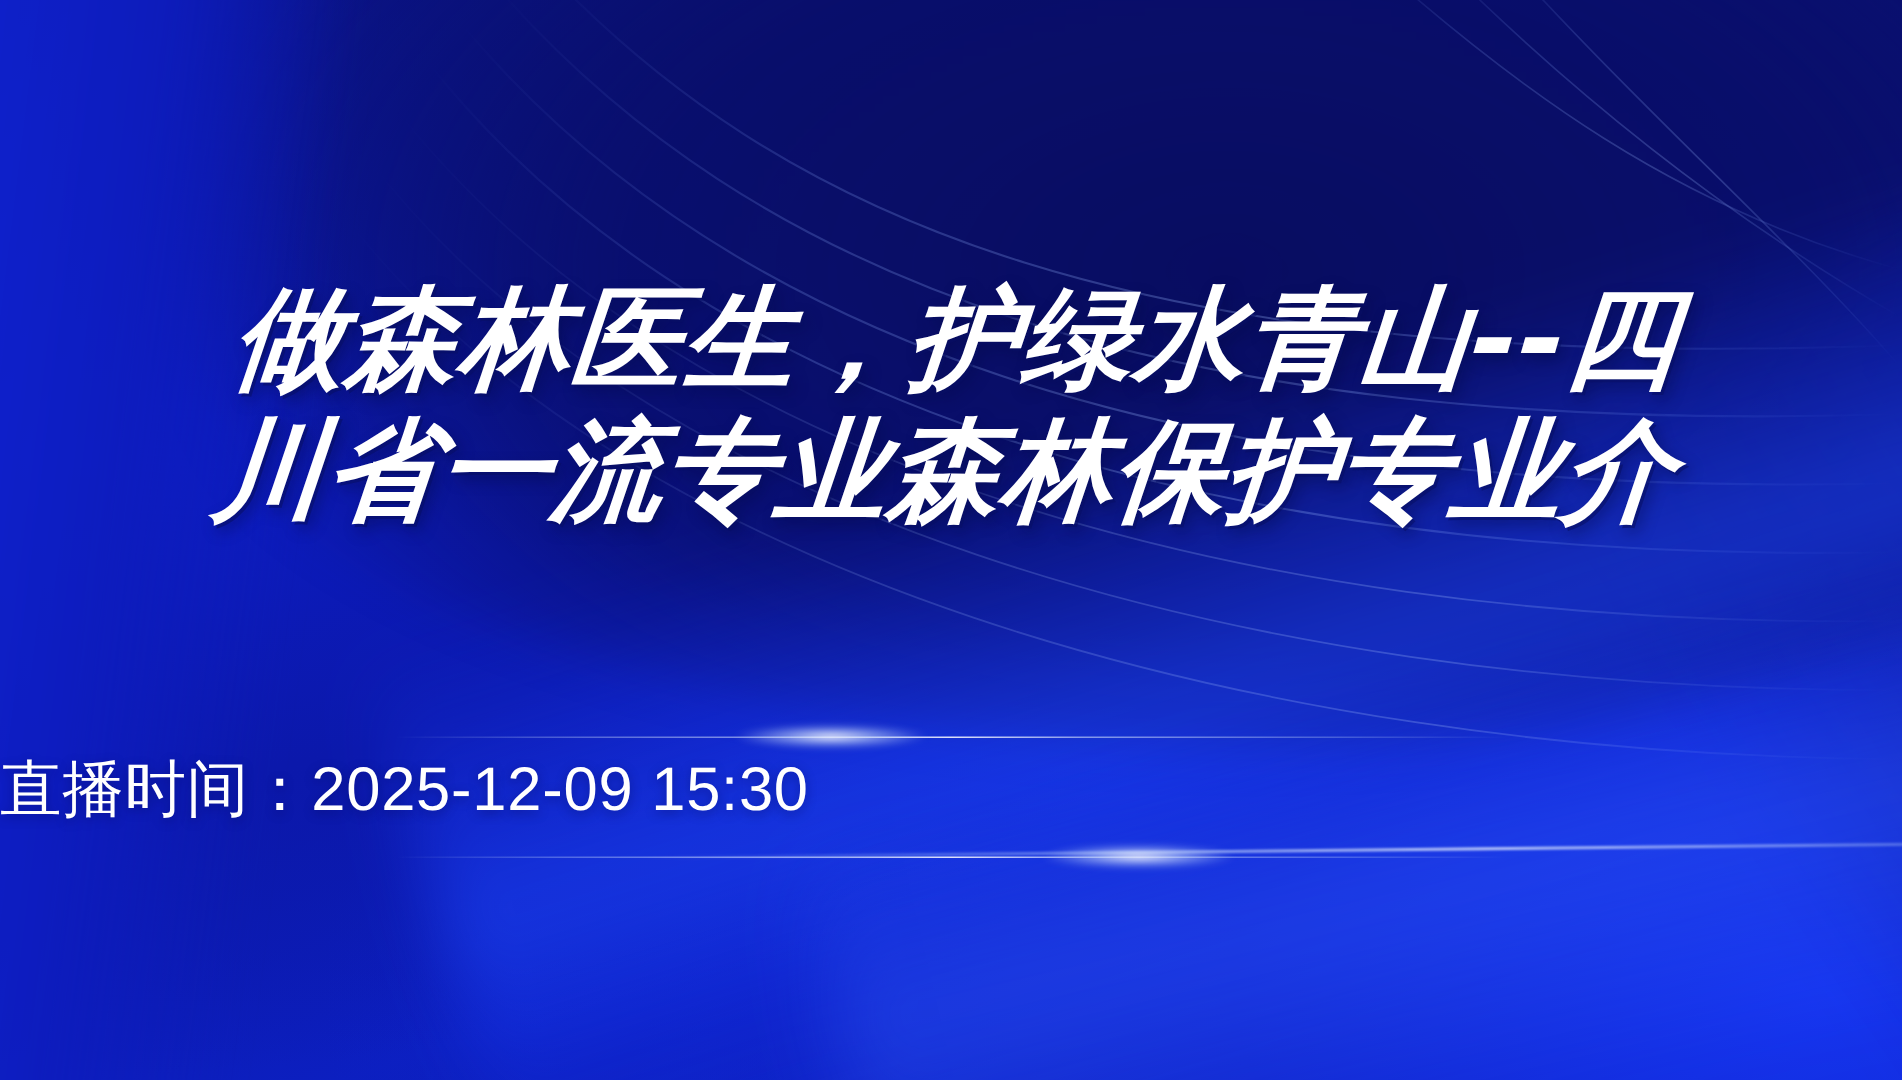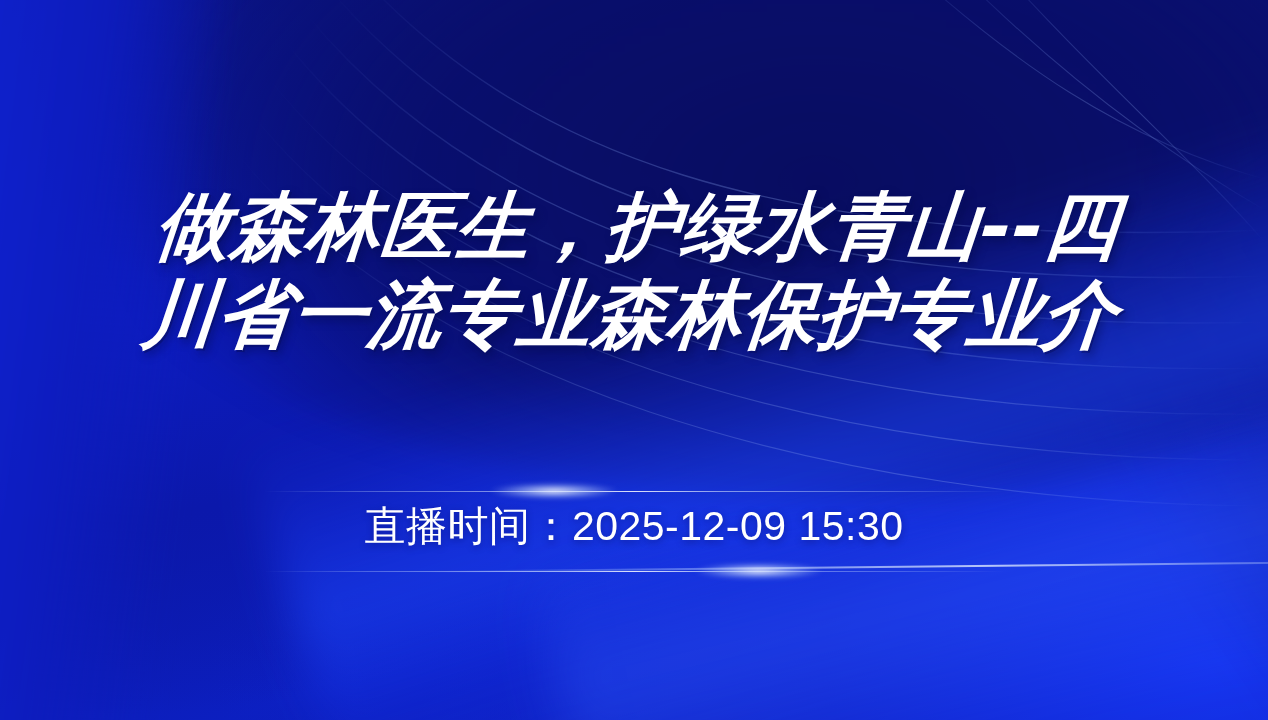--- a/index.html
+++ b/index.html
@@ -164,21 +164,21 @@
     filter: blur(2.5px);
   }
   .glow-top    { top: 12px; }
   .glow-top .hotspot    { left: 225px; }
   .glow-bottom { top: 92px; }
   .glow-bottom .hotspot { left: 430px; }
 
   .subtitle {
     position: absolute;
     left: 0; right: 0; top: 18px;
-    text-align: center;
+    text-align: left;
     color: #ffffff;
     font-size: 41px;
     line-height: 60px;
     font-weight: 400;
     letter-spacing: 0.5px;
     font-family: "Liberation Sans", "DejaVu Sans", sans-serif;
     white-space: nowrap;
     text-shadow: 0 2px 7px rgba(6,12,90,0.45);
   }
 </style>

